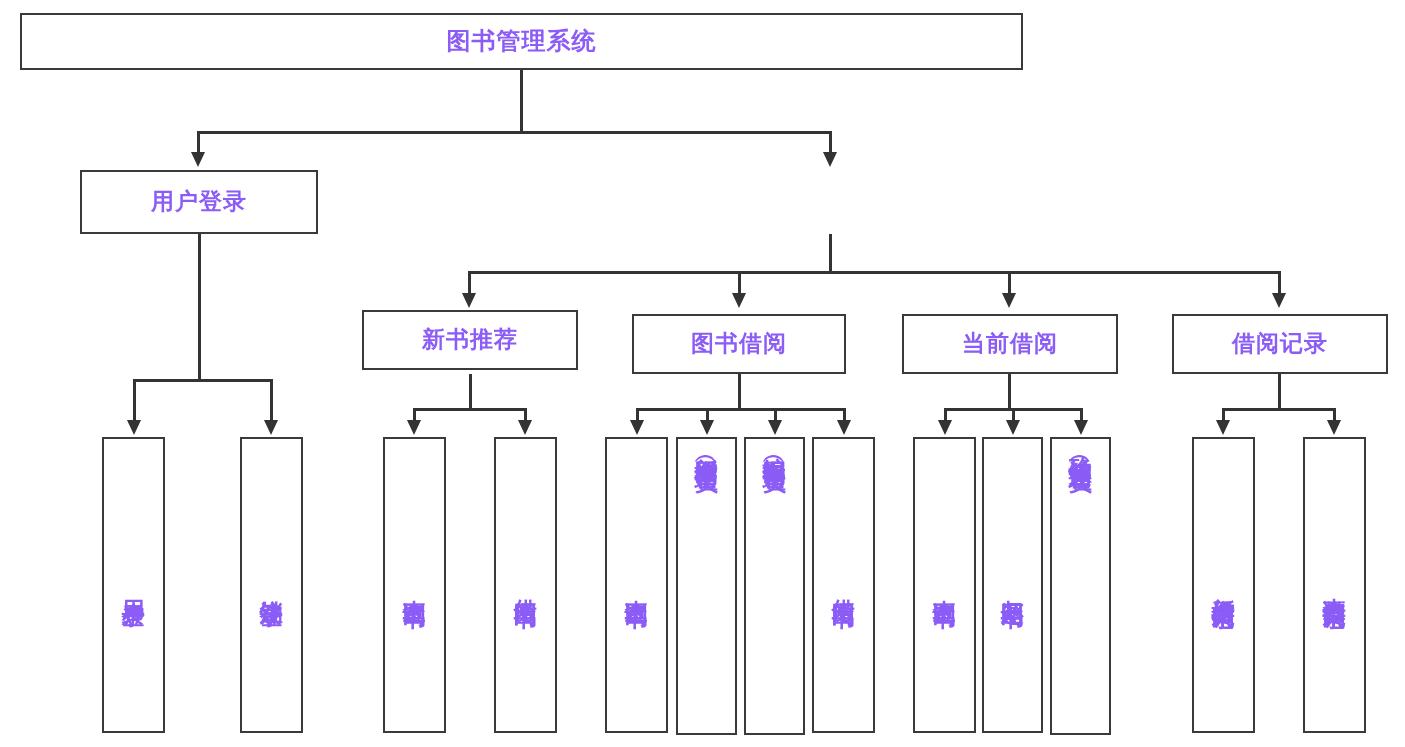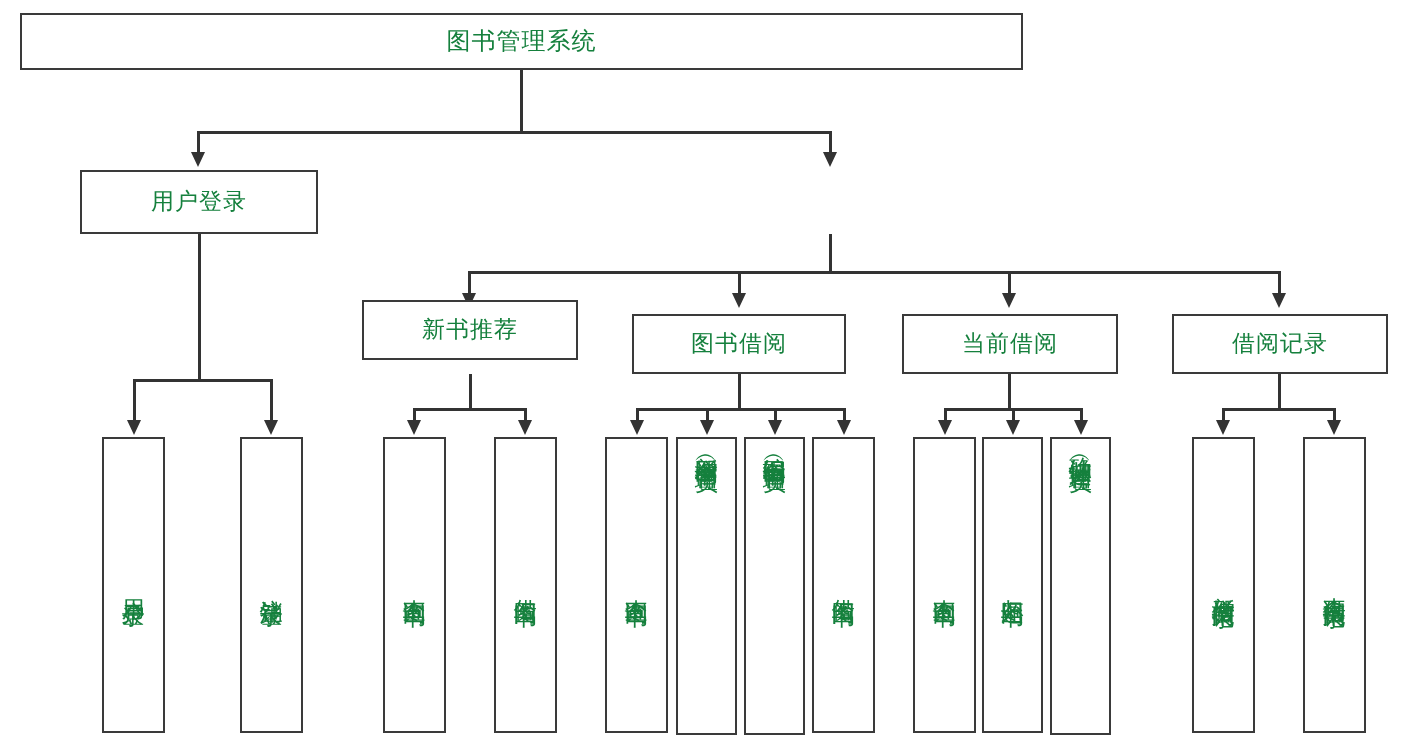--- a/index.html
+++ b/index.html
@@ -18,21 +18,22 @@
   
   .node{
     position:absolute;
     box-sizing:border-box;
     background:#ffffff;
     border:2.5px solid #3a3a3a;
     display:flex;
     align-items:center;
     justify-content:center;
     text-align:center;
-    color:#15803d;
+    color:#8b5cf6;
+    font-weight:bold;
   }
   .node.horiz{
     font-size:23px;
     letter-spacing:1px;
     line-height:1.1;
   }
   .node.root{
     font-size:24px;
   }
   
@@ -111,21 +112,21 @@
   <div class="ln h" style="left:468px; top:271px; width:813px;"></div>
   <div class="ln v" style="left:468px; top:271px; height:24px;"></div>
   <div class="arrow" style="left:462px; top:293px;"></div>
   <div class="ln v" style="left:738px; top:271px; height:24px;"></div>
   <div class="arrow" style="left:732px; top:293px;"></div>
   <div class="ln v" style="left:1008px; top:271px; height:24px;"></div>
   <div class="arrow" style="left:1002px; top:293px;"></div>
   <div class="ln v" style="left:1278px; top:271px; height:24px;"></div>
   <div class="arrow" style="left:1272px; top:293px;"></div>
 
-  <div class="node horiz" style="left:362px; top:300px; width:216px; height:60px;">
+  <div class="node horiz" style="left:362px; top:310px; width:216px; height:60px;">
     <span>新书推荐</span>
   </div>
   <div class="node horiz" style="left:632px; top:314px; width:214px; height:60px;">
     <span>图书借阅</span>
   </div>
   <div class="node horiz" style="left:902px; top:314px; width:216px; height:60px;">
     <span>当前借阅</span>
   </div>
   <div class="node horiz" style="left:1172px; top:314px; width:216px; height:60px;">
     <span>借阅记录</span>

